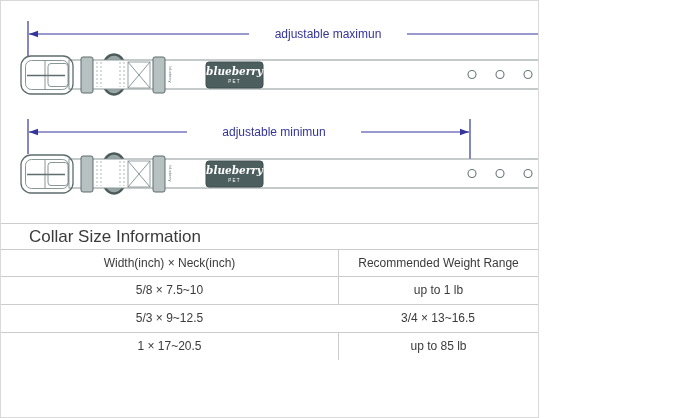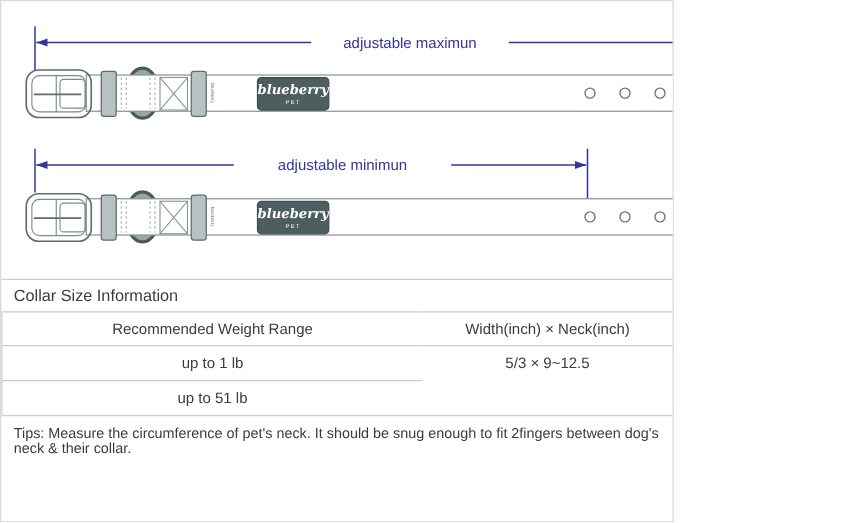--- a/index.html
+++ b/index.html
@@ -25,21 +25,21 @@
   .stitch{fill:#fff;stroke:#8b9595;stroke-width:0.9;}
   .hole{fill:#fff;stroke:#6a7878;stroke-width:1.1;}
   .patch{fill:var(--patch-bg);stroke:#3e4d4e;stroke-width:1;}
   .brand{fill:var(--patch-text);font-family:"DejaVu Serif",serif;
          font-style:italic;font-weight:bold;font-size:10.5px;text-anchor:middle;}
   .brand-sub{fill:var(--patch-text);font-size:4.5px;letter-spacing:1.2px;text-anchor:middle;}
   .dash{stroke:#9aa4a4;stroke-width:0.8;stroke-dasharray:2 2;}
   .tag{fill:#6a7878;font-size:3.8px;text-anchor:middle;}
   
   .tbl{position:absolute;left:0;right:0;top:222px;bottom:0;}
-  .t-title{height:25px;line-height:25px;padding-left:10px;font-size:13px;
+  .t-title{height:25px;line-height:25px;padding-left:28px;font-size:17px;
            color:var(--text);border-top:1px solid var(--border);}
   .t-grid{display:grid;grid-template-columns:337px 1fr;}
   .cell{border-top:1px solid var(--border);text-align:center;
         font-size:12px;color:var(--text);}
   .cell.head{height:26px;line-height:26px;}
   .cell.data{height:27px;line-height:27px;}
   .col2{border-left:1px solid var(--border);}
   .t-tips{border-top:1px solid var(--border);padding:8px 10px 0 10px;
           font-size:11.5px;color:var(--text);}
 </style>
@@ -158,26 +158,28 @@
         <circle class="hole" cx="583" cy="172.5" r="4"></circle>
         <circle class="hole" cx="611" cy="172.5" r="4"></circle>
       </g>
     </g>
   </svg>
 
   <div class="tbl">
     <div class="t-title">Collar Size Information</div>
 
     <div class="t-grid">
+      <div class="cell head">Width(inch) × Neck(inch)</div>
       <div class="cell head col2">Recommended Weight Range</div>
-      <div class="cell head">Width(inch) × Neck(inch)</div>
 
+      <div class="cell data">5/8 × 7.5~10</div>
       <div class="cell data col2">up to 1 lb</div>
 
       <div class="cell data">5/3 × 9~12.5</div>
 
+      <div class="cell data">3/4 × 13~16.5</div>
 
-      <div class="cell data col2">up to 51 lb</div>
+      <div class="cell data">1 × 17~20.5</div>
+      <div class="cell data col2">up to 85 lb</div>
     </div>
 
-    <div class="t-tips">Tips: Measure the circumference of pet's neck. It should be snug enough to fit 2fingers between dog's neck &amp; their collar.</div>
   </div>
 </div>
 
 </body></html>

